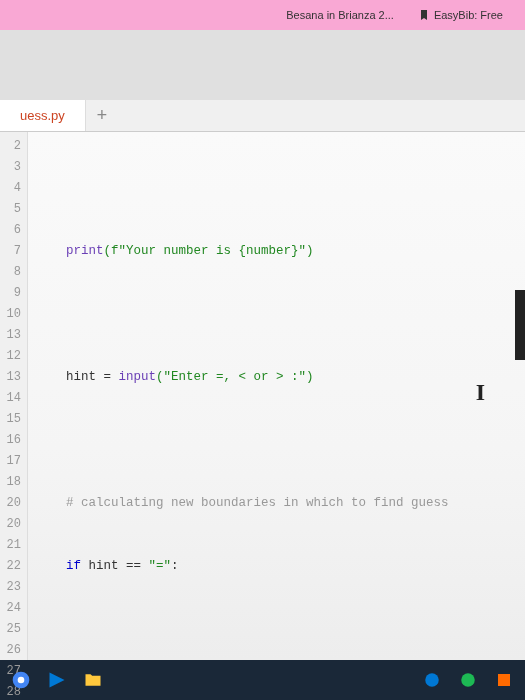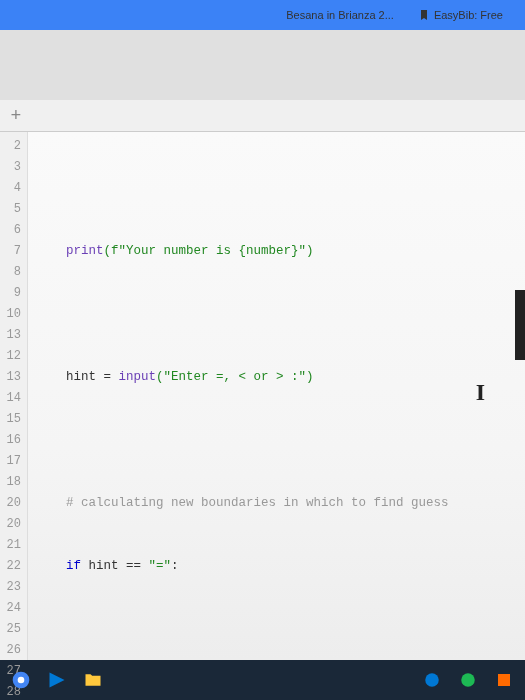--- a/index.html
+++ b/index.html
@@ -6,21 +6,21 @@
     body {
       width: 525px;
       height: 700px;
       overflow: hidden;
       font-family: Consolas, 'Courier New', monospace;
       background: #e8e8e8;
       position: relative;
     }
     .browser-tabs {
       height: 30px;
-      background: #3b82f6;
+      background: #f9a8d4;
       display: flex;
       align-items: center;
       justify-content: flex-end;
       padding: 0 10px;
       font-family: -apple-system, Arial, sans-serif;
       font-size: 11px;
       color: #333;
     }
     .browser-tab {
       padding: 0 12px;
@@ -131,20 +131,23 @@
     <svg class="tab-icon" viewBox="0 0 24 24">
         <path fill="#333" d="M6 2h12v20l-6-4-6 4z"></path>
       </svg>
     <span>EasyBib: Free</span>
   </div>
 </div>
 
 <div class="spacer-top"></div>
 
 <div class="editor-tabs">
+  <div class="editor-tab">
+    <span>uess.py</span>
+  </div>
   <div class="editor-tab-add">
     <span>+</span>
   </div>
 </div>
 
 <div class="editor-area">
   <div class="gutter" id="gutter">
       <div>2</div>
       <div>3</div>
       <div>4</div>

